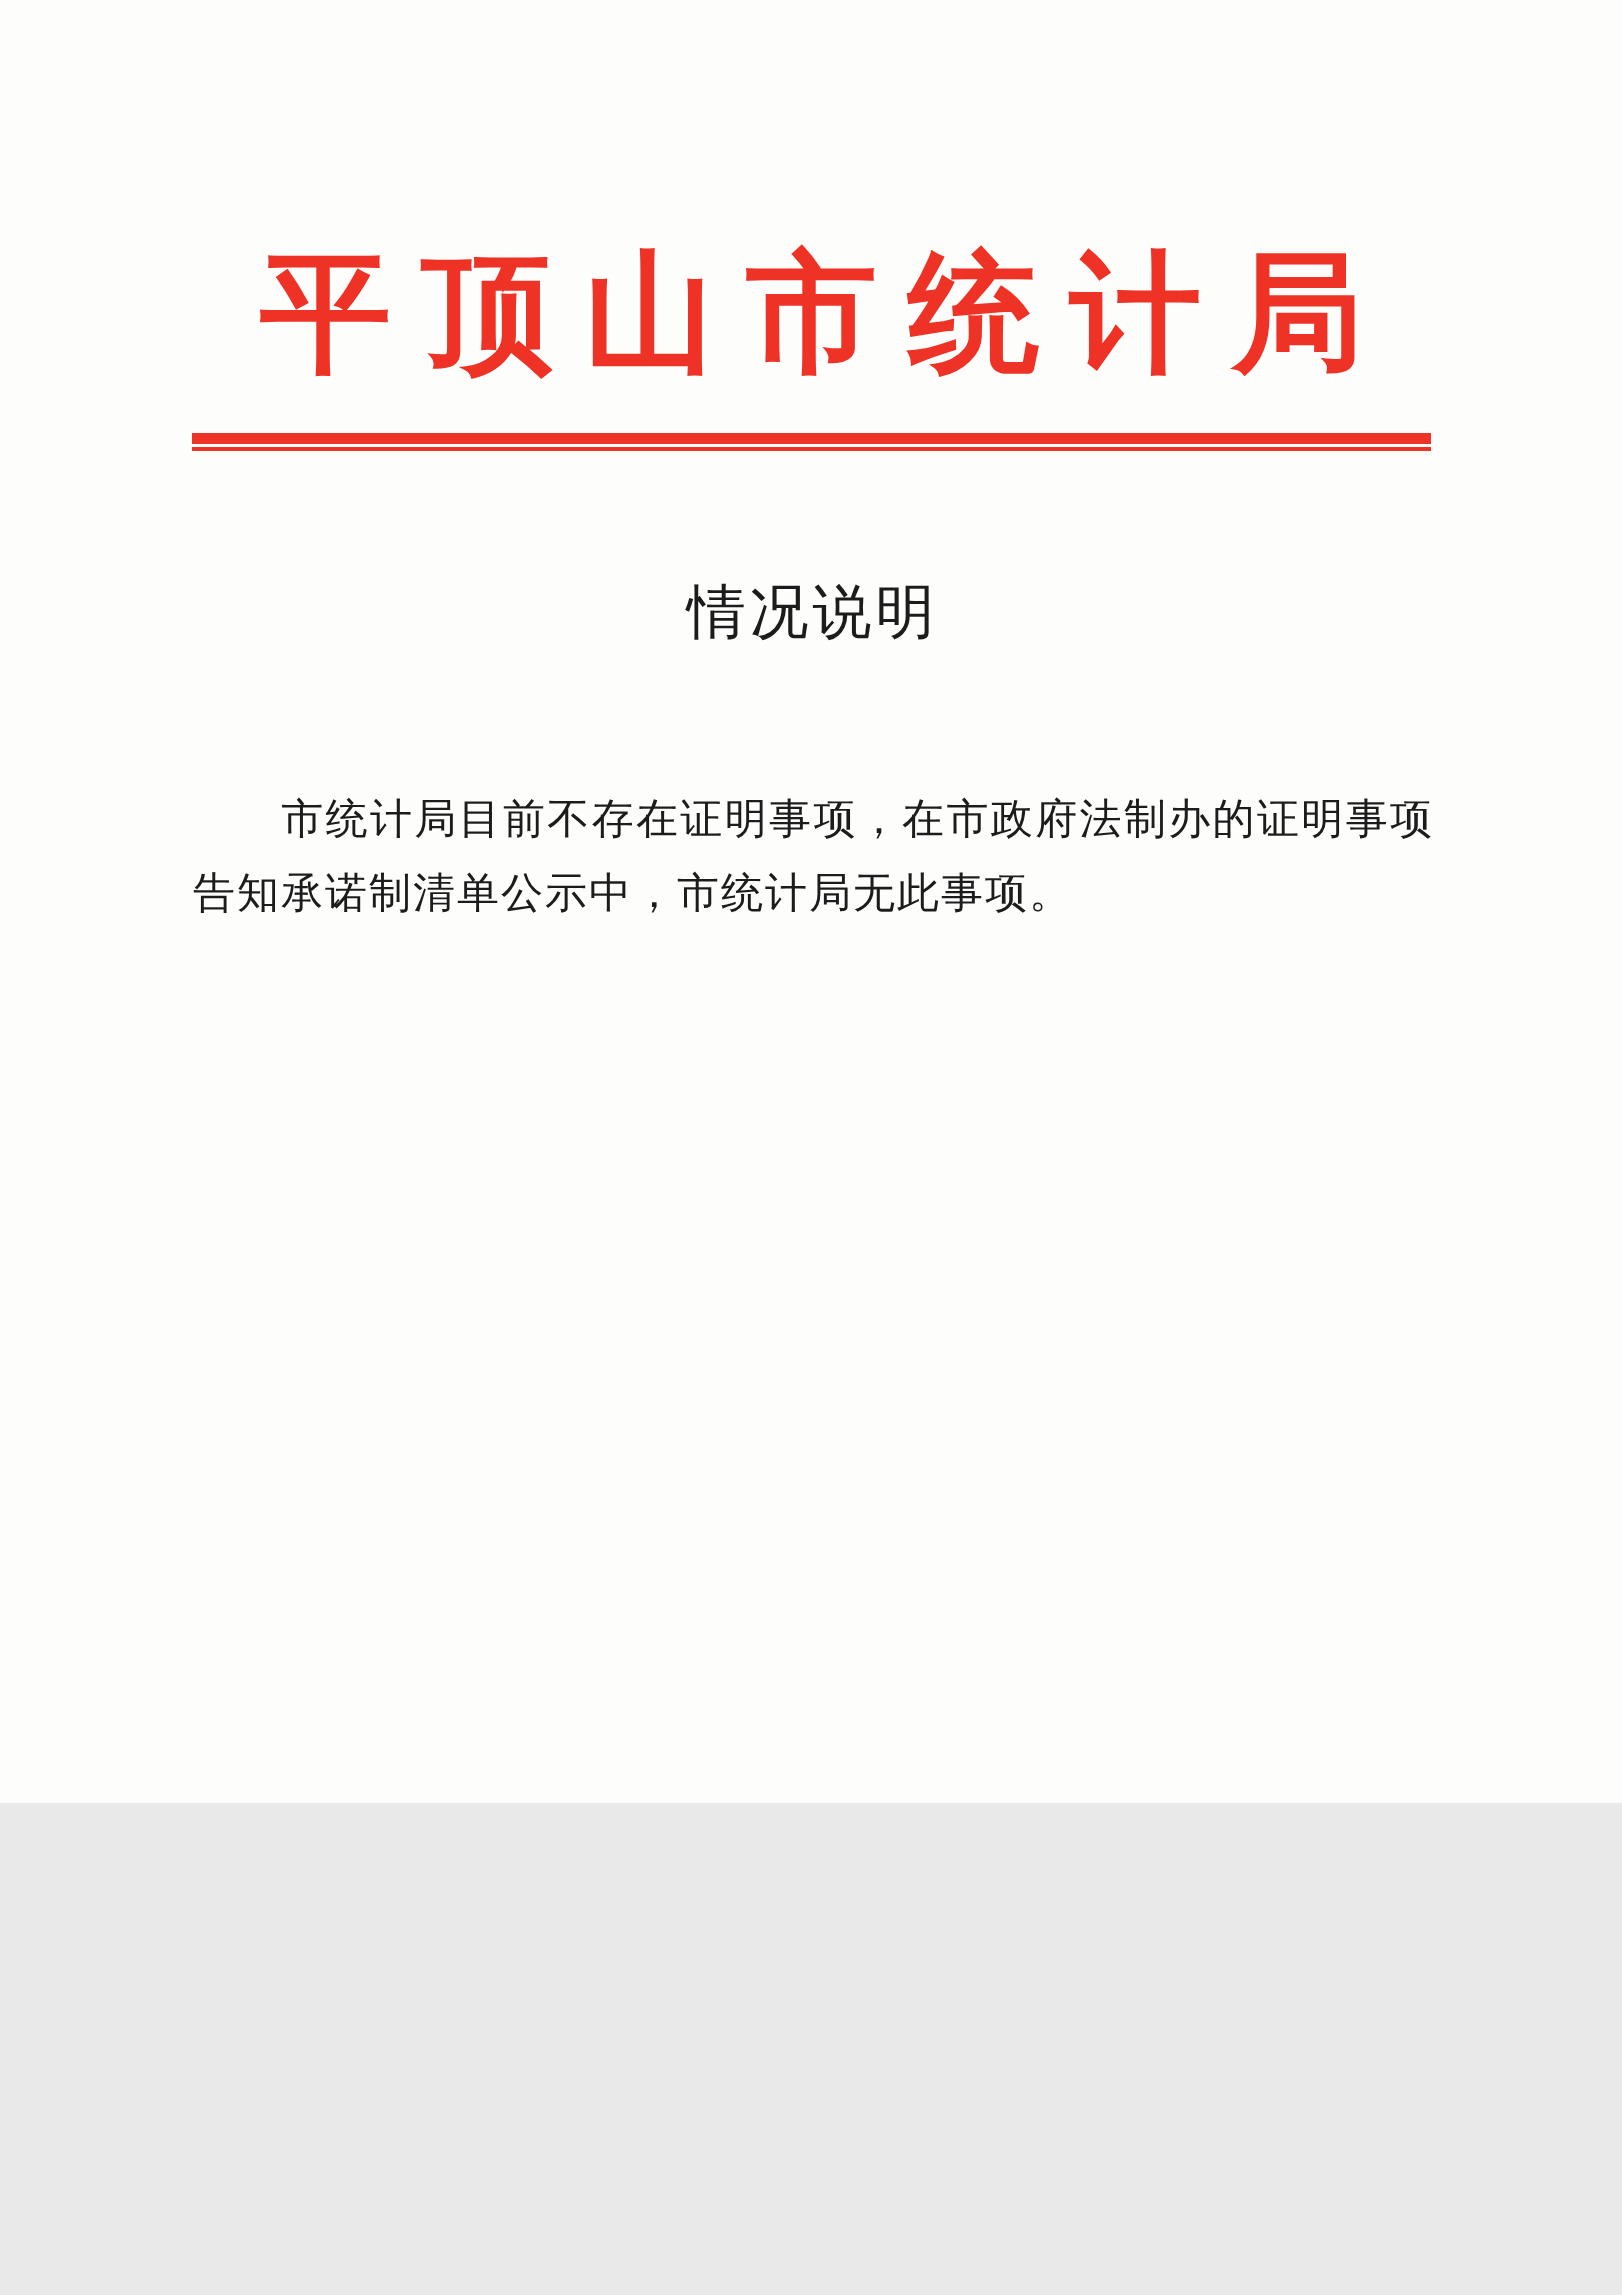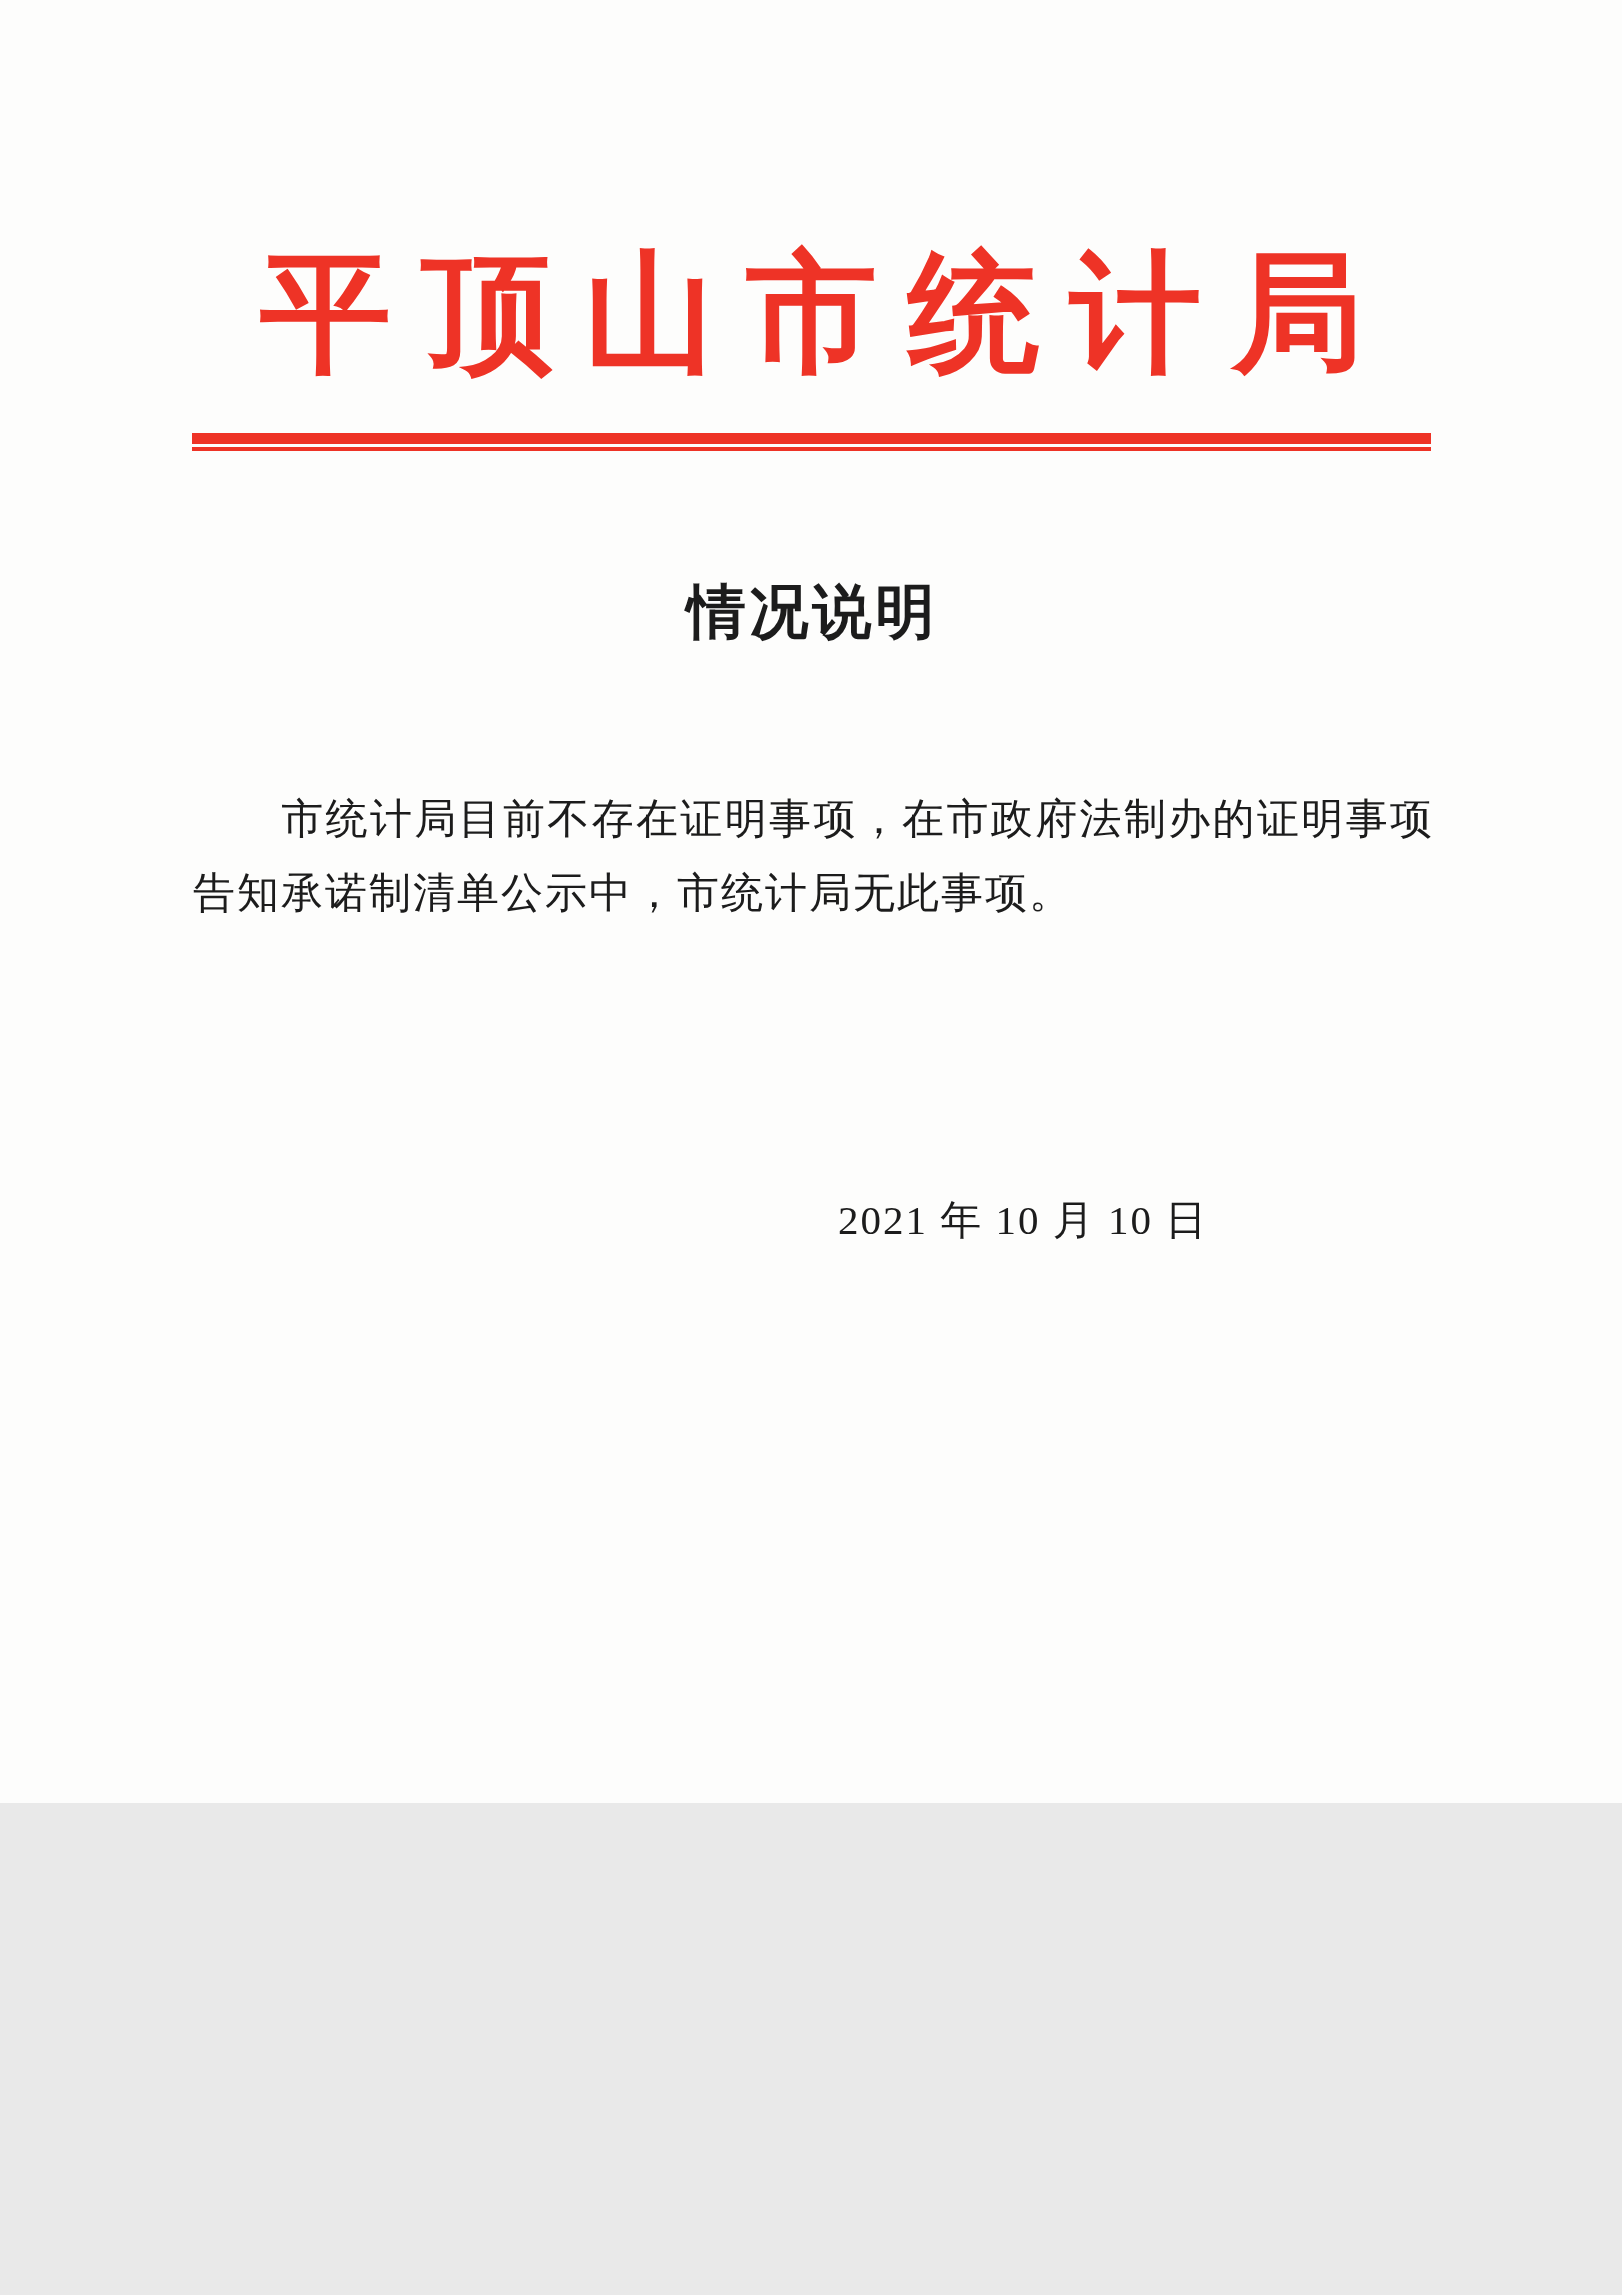--- a/index.html
+++ b/index.html
@@ -46,21 +46,21 @@
   .rule .bar-thick{ height:10.5px; }
   .rule .bar-thin{ height:3.9px; }
   .rule .bar-gap{ height:3.3px; background:transparent; }
   
   .doc-title{
     position:absolute;
     top:577px; left:0; right:0;
     text-align:center;
     font-size:59px;
     line-height:1.2;
-    font-weight:bold;
+    font-weight:normal;
     letter-spacing:3.9px;
     padding-left:2px;
     color:var(--text-black);
   }
   
   .body-text{
     position:absolute;
     top:782px;
     left:193px;
     width:1241px;
@@ -97,21 +97,20 @@
     <div class="bar-gap"></div>
     <div class="bar bar-thin"></div>
   </div>
 
   <div class="doc-title">情况说明</div>
 
   <div class="body-text">
     <p>市统计局目前不存在证明事项，在市政府法制办的证明事项告知承诺制清单公示中，市统计局无此事项。</p>
   </div>
 
-  <div class="date-line">2021 年 10 月 10 日</div>
 
   <div class="rule rule-bottom">
     <div class="bar bar-thin"></div>
     <div class="bar-gap"></div>
     <div class="bar bar-thick"></div>
   </div>
 
 </div>
 
 

